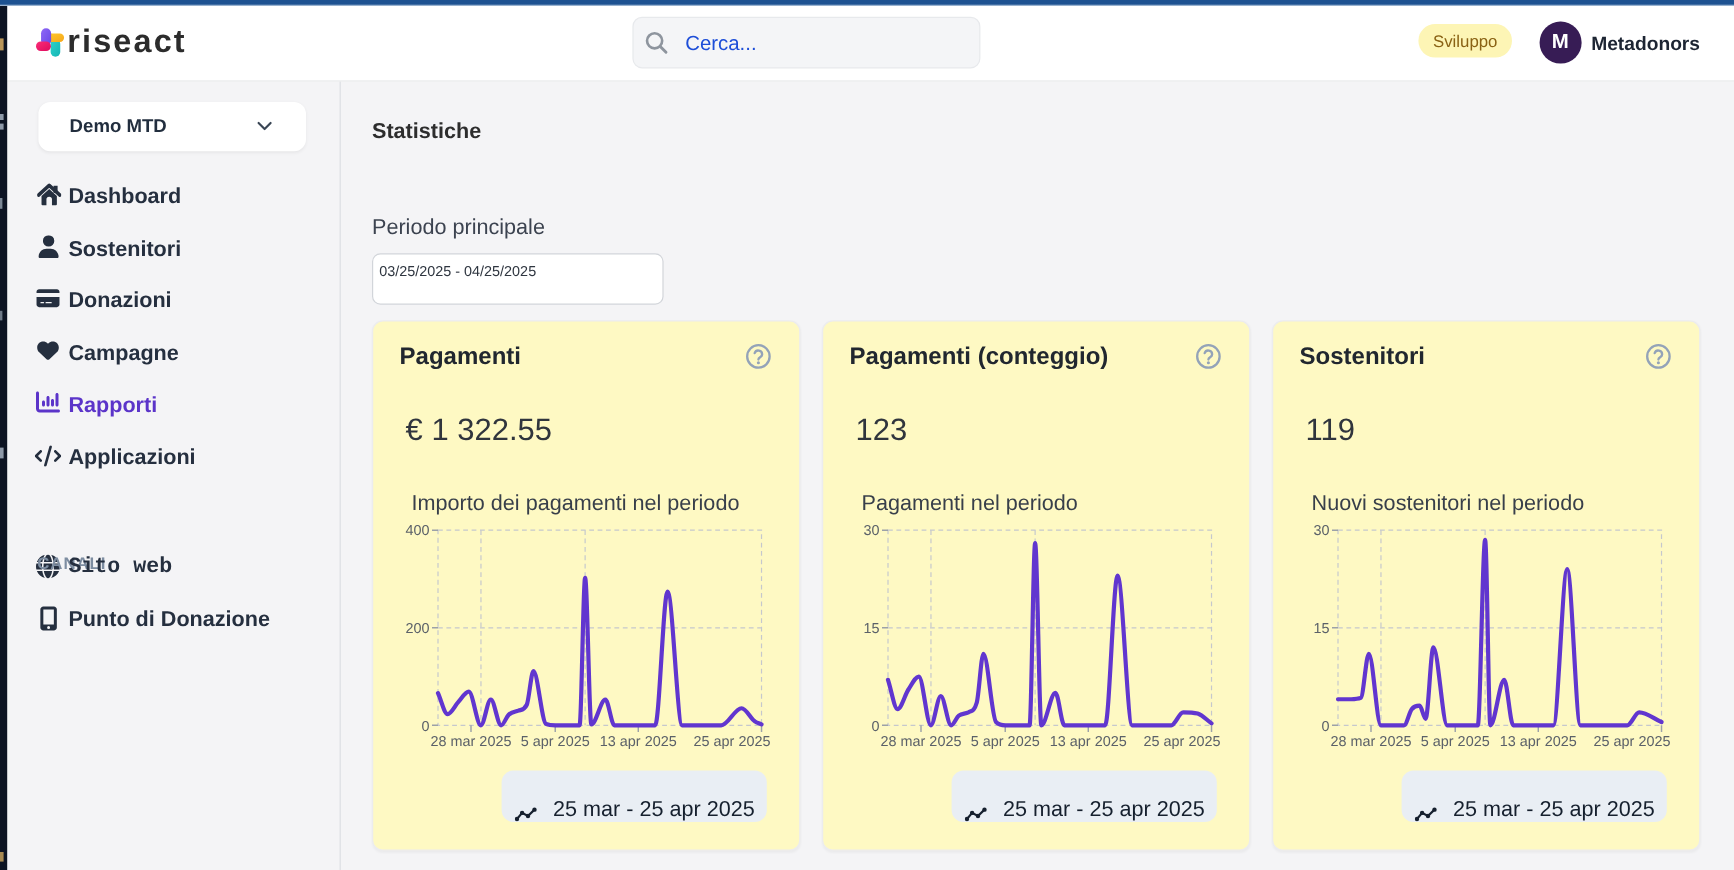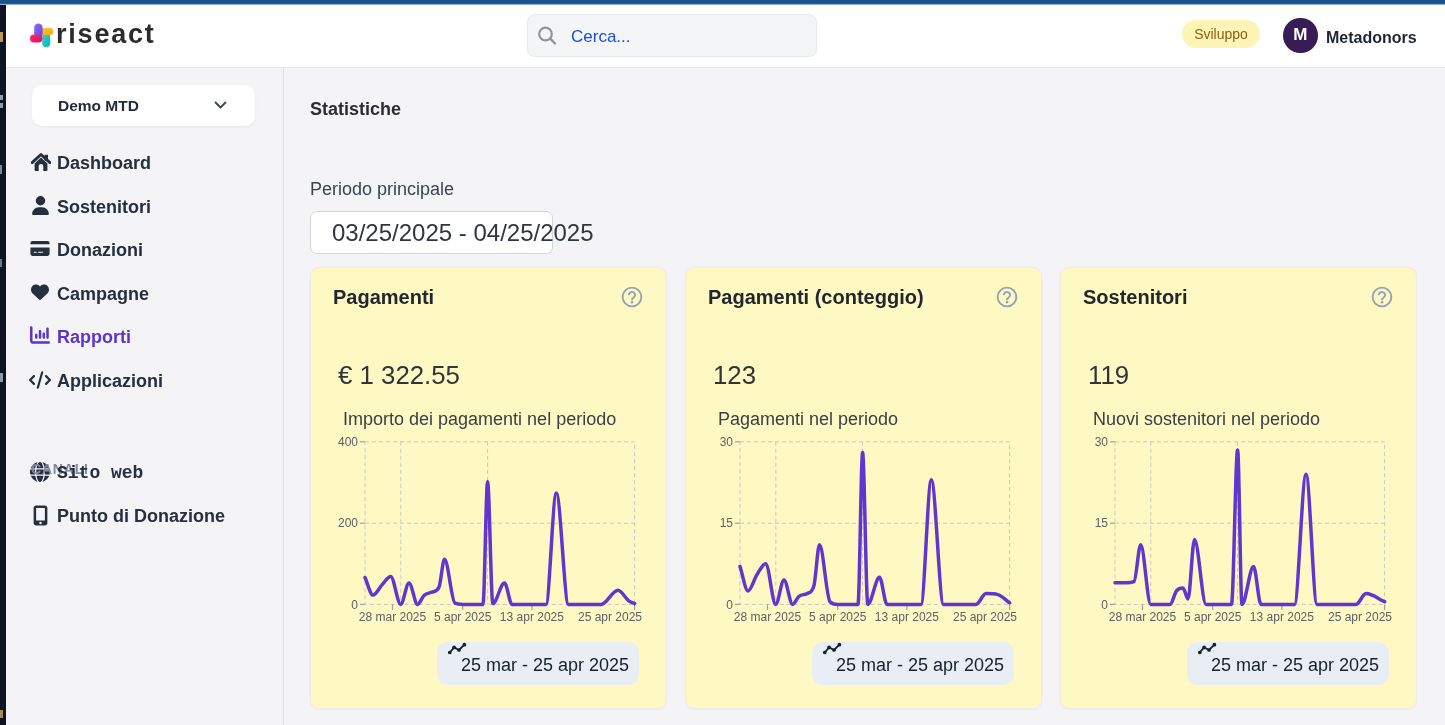--- a/index.html
+++ b/index.html
@@ -21,26 +21,26 @@
 .selectbox { left:32px; top:85px; width:223px; height:41px; background:#fff; border-radius:10px; box-shadow:0 1px 3px rgba(0,0,0,0.06); }
 .selecttxt { left:58px; top:97px; font-size:15.5px; font-weight:700; color:#222e3e; }
 .menu-item { font-size:18px; font-weight:700; color:#252f3f; white-space:nowrap; }
 .menu-item.active { color:#5b34c9; }
 .mi-txt { left:57px; }
 .canali { left:31px; top:429px; font-size:14px; font-weight:700; color:#7d8da1; letter-spacing:0.8px;margin-top:32px; }
 
 .h1 { left:310px; top:98.5px; font-size:18px; font-weight:700; color:#2d2d2d; }
 .plabel { left:310px; top:179px; font-size:18px; color:#3c4350; }
 .dateinput { left:310px; top:211px; width:243px; height:43px; background:#fff; border:1px solid #d2d5da; border-radius:7px; }
-.datetxt { left:332px; top:218.5px; font-size:24px; color:#2f3640; }
+.datetxt { left:316px; top:218.5px; font-size:12px; color:#2f3640; }
 .card { top:267px; width:357px; height:442px; background:#fef9c3; border:1px solid #ececee; border-radius:9px; box-shadow:0 1px 2px rgba(0,0,0,0.04); }
 .ct { left:22px; top:17.5px; font-size:20px; font-weight:700; color:#21272f; }
-.bignum { left:27px; top:77px; font-size:25.8px; color:#30353d;margin-top:16px; }
+.bignum { left:27px; top:77px; font-size:25.8px; color:#30353d; }
 .desc { left:32px; top:129px; font-size:18px; color:#383f4a;margin-top:12px; }
-.btn { height:43.5px; background:#e9eef4; border-radius:10px; display:flex; align-items:flex-start; padding:0 10px 0 11px;flex-direction:column; }
+.btn { height:43.5px; background:#e9eef4; border-radius:10px; display:flex; align-items:flex-end; padding:0 10px 0 11px; }
 .btn span { font-size:18px; color:#16202e; margin-left:13px; }
 .qm { left:310px; top:18px; }
 svg text { font-family:"Liberation Sans",sans-serif; }
 </style>
 </head>
 <body>
 <div class="abs darkstrip"></div>
 <div class="abs" style="left:0;top:32px;width:3px;height:10px;background:#b9965a;z-index:56;"></div>
 <div class="abs" style="left:0;top:95px;width:3px;height:5px;background:#8e99a8;z-index:56;"></div>
 <div class="abs" style="left:0;top:103px;width:3px;height:5px;background:#8e99a8;z-index:56;"></div>

